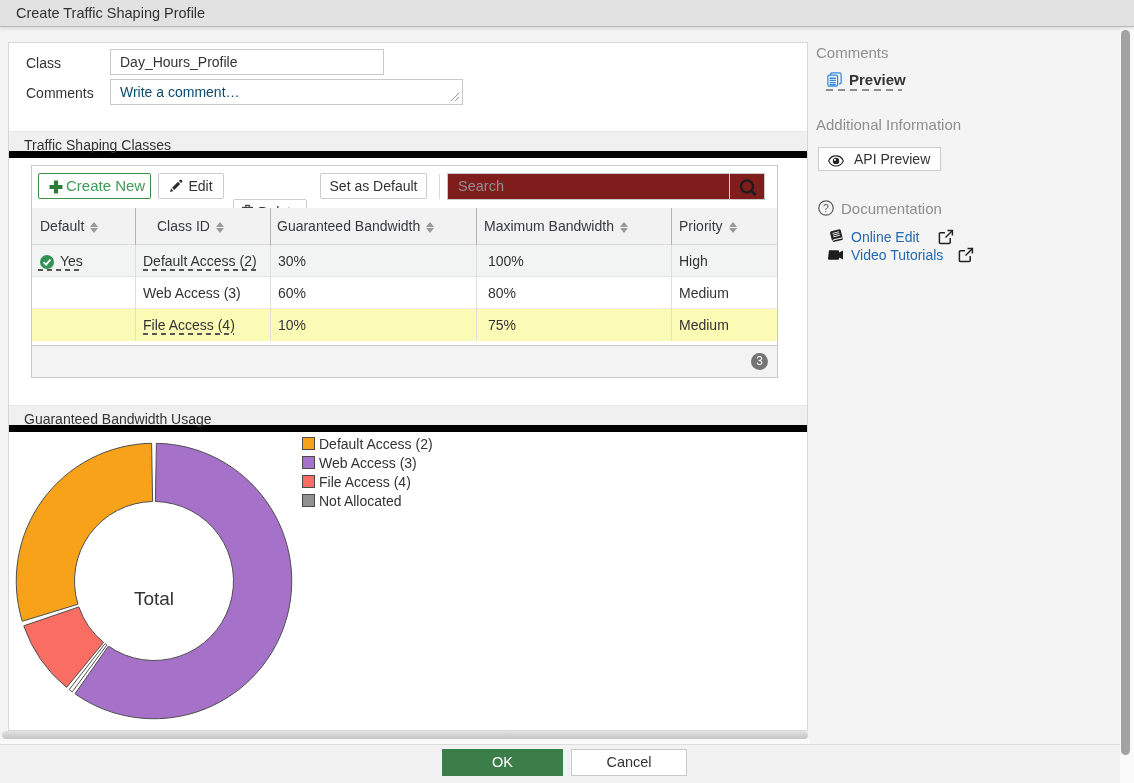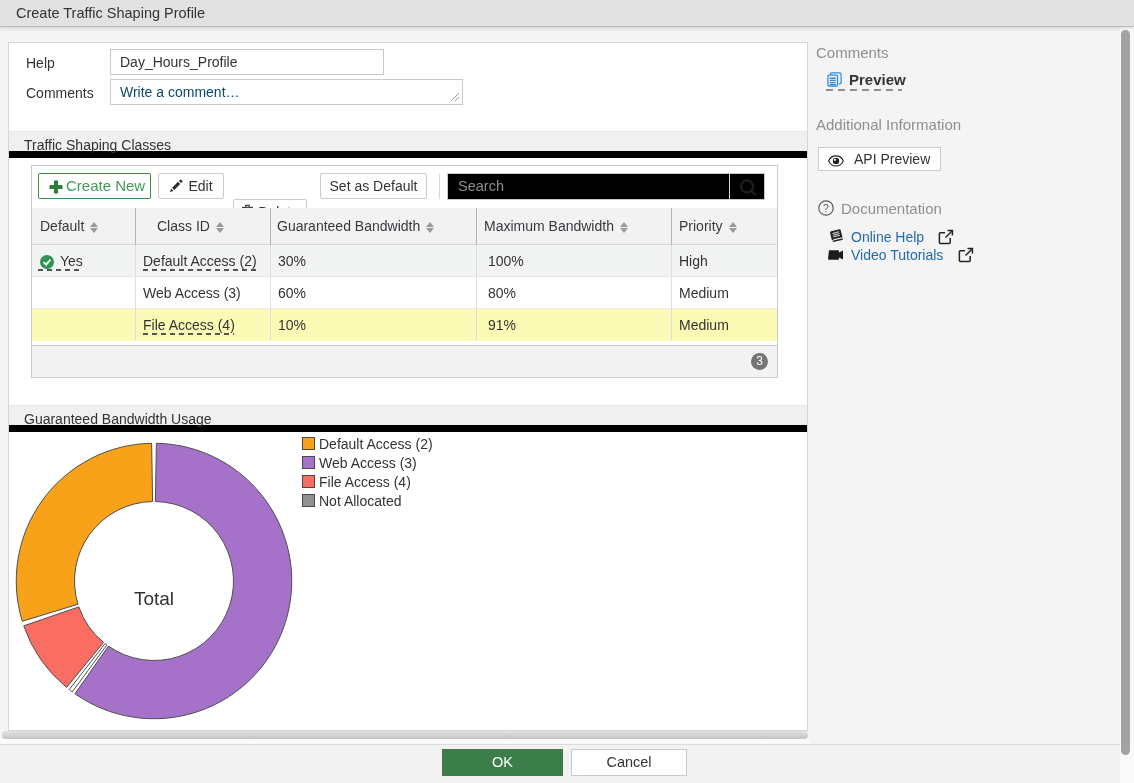--- a/index.html
+++ b/index.html
@@ -34,21 +34,21 @@
 #hscroll { left:2px; top:731px; width:806px; height:8px; background:linear-gradient(#e2e2e2,#c4c4c4); border-radius:4px; }
 #vscroll { left:1121px; top:30px; width:9px; height:725px; background:#a3a3a3; border-radius:5px; }
 #vtrack { left:1120px; top:27px; width:14px; height:756px; background:#fafafa; }
 </style>
 </head>
 <body>
 <div id="titlebar" class="abs">Create Traffic Shaping Profile</div>
 
 <div id="panel" class="abs"></div>
 
-<div class="abs label" style="left:26px; top:55px;">Help</div>
+<div class="abs label" style="left:26px; top:55px;">Class</div>
 <div class="input" style="left:110px; top:49px; width:274px; height:26px;">Day_Hours_Profile</div>
 <div class="abs label" style="left:26px; top:85px;">Comments</div>
 <div class="input" style="left:110px; top:79px; width:353px; height:26px; color:#0c4a6e;">Write a comment…
   <svg class="abs" style="right:2px; bottom:2px;" width="10" height="10">
       <path d="M1 9 L9 1 M5 9 L9 5" stroke="#9a9a9a" stroke-width="1" fill="none"></path>
     </svg>
 </div>
 
 <div class="secband" style="left:9px; top:131px;">Traffic Shaping Classes</div>
 
@@ -72,21 +72,21 @@
       <g stroke="#444" fill="none" stroke-width="1.2">
         <path d="M1 3.4 H12"></path>
         <path d="M4.7 3.2 V1.4 H8.3 V3.2"></path>
         <path d="M2.3 3.6 L3.0 14 H10.0 L10.7 3.6"></path>
         <path d="M4.8 5.8 V11.6 M6.5 5.8 V11.6 M8.2 5.8 V11.6"></path>
       </g>
     </svg>Delete
 </div>
 <div class="btn" style="left:320px; top:173px; width:107px; height:26px; line-height:24px;">Set as Default</div>
 <div class="abs" style="left:439px; top:174px; width:1px; height:25px; background:#d8d8d8;"></div>
-<div class="abs" style="left:447px; top:173px; width:318px; height:27px; background:#000000; border:1px solid #c9c9c9;">
+<div class="abs" style="left:447px; top:173px; width:318px; height:27px; background:#7f1d1d; border:1px solid #c9c9c9;">
   <span style="position:absolute; left:10px; top:4px; font-size:14.5px; color:#8f8f8f;">Search</span>
   <div style="position:absolute; right:34px; top:0; width:1px; height:25px; background:#d4d4d4;"></div>
   <svg style="position:absolute; right:6px; top:4px;" width="20" height="20" viewBox="0 0 20 20">
       <circle cx="9" cy="8.5" r="6" stroke="#1d1d1d" stroke-width="2.4" fill="none"></circle>
       <path d="M13.5 13 L17.5 17" stroke="#1d1d1d" stroke-width="2.8"></path>
     </svg>
 </div>
 
 <div class="abs" style="left:32px; top:208px; width:745px; height:37px; background:#f2f2f2; border-bottom:1px solid #d9d9d9;"></div>
 <div class="hdr" style="left:40px; top:218px;">Default<span class="sortarr"><i class="u"></i><i class="d"></i></span></div>
@@ -121,21 +121,21 @@
 <div class="cell" style="left:679px; top:253px;">High</div>
 
 <div class="cell" style="left:143px; top:285px;">Web Access (3)</div>
 <div class="cell" style="left:278px; top:285px;">60%</div>
 <div class="cell" style="left:488px; top:285px;">80%</div>
 <div class="cell" style="left:679px; top:285px;">Medium</div>
 
 <div class="cell" style="left:143px; top:317px;">File Access (4)</div>
 <div class="abs dashline" style="left:143px; top:333px; width:91px;"></div>
 <div class="cell" style="left:278px; top:317px;">10%</div>
-<div class="cell" style="left:488px; top:317px;">91%</div>
+<div class="cell" style="left:488px; top:317px;">75%</div>
 <div class="cell" style="left:679px; top:317px;">Medium</div>
 
 <div class="abs" style="left:32px; top:345px; width:745px; height:32px; background:#f3f3f3; border-top:1px solid #c9c9c9;"></div>
 <div class="abs" style="left:751px; top:353px; width:17px; height:17px; background:#757575; border-radius:50%; color:#fff; font-size:12px; text-align:center; line-height:17px;">3</div>
 
 <div class="secband" style="left:9px; top:405px;">Guaranteed Bandwidth Usage</div>
 
 <svg class="abs" style="left:14.8px; top:441.75px;" width="278" height="278" viewBox="0 0 278 278">
   <g stroke="#4f4f4f" stroke-width="1">
     <path d="M141.40 1.27 A137.75 137.75 0 1 1 59.99 251.84 L93.40 204.12 A79.5 79.5 0 1 0 140.39 59.51 Z" fill="#a672c9"></path>
@@ -184,21 +184,21 @@
   </svg>
 <div class="side-h" style="left:841px; top:200px;">Documentation</div>
 
 <svg class="abs" style="left:829px; top:228px;" width="16" height="16" viewBox="0 0 16 16">
     <g transform="rotate(-14 8 8)">
       <path d="M3.5 2 H12 a1 1 0 0 1 1 1 V12 a1 1 0 0 1 -1 1 H4 a2 2 0 0 1 -2 -2 V3.5 A1.5 1.5 0 0 1 3.5 2 Z" fill="#222"></path>
       <path d="M4.2 4.4 H11 M4.2 6.2 H11 M4.2 8.0 H11" stroke="#fff" stroke-width="0.8"></path>
       <path d="M2.5 12.2 a1.6 1.6 0 0 1 1.6 -1.2 H13" stroke="#fff" stroke-width="1" fill="none"></path>
     </g>
   </svg>
-<a class="bluelink abs" style="left:851px; top:229px;">Online Help</a>
+<a class="bluelink abs" style="left:851px; top:229px;">Online Edit</a>
 <svg class="abs" style="left:938px; top:229px;" width="16" height="16" viewBox="0 0 16 16">
     <g fill="none" stroke="#222" stroke-width="1.5">
       <path d="M12.2 9 V13.6 a1 1 0 0 1 -1 1 H2.4 a1 1 0 0 1 -1 -1 V4.8 a1 1 0 0 1 1 -1 H7"></path>
       <path d="M9.5 1.6 H14.4 V6.5"></path>
       <path d="M14 2 L7.5 8.5"></path>
     </g>
   </svg>
 
 <svg class="abs" style="left:828px; top:249px;" width="16" height="12" viewBox="0 0 16 12">
     <path d="M1 1.2 H10 a1 1 0 0 1 1 1 V3.6 L15 1.4 V10.6 L11 8.4 V9.8 a1 1 0 0 1 -1 1 H1 a1 1 0 0 1 -1 -1 Z" fill="#1d1d1d"></path>

